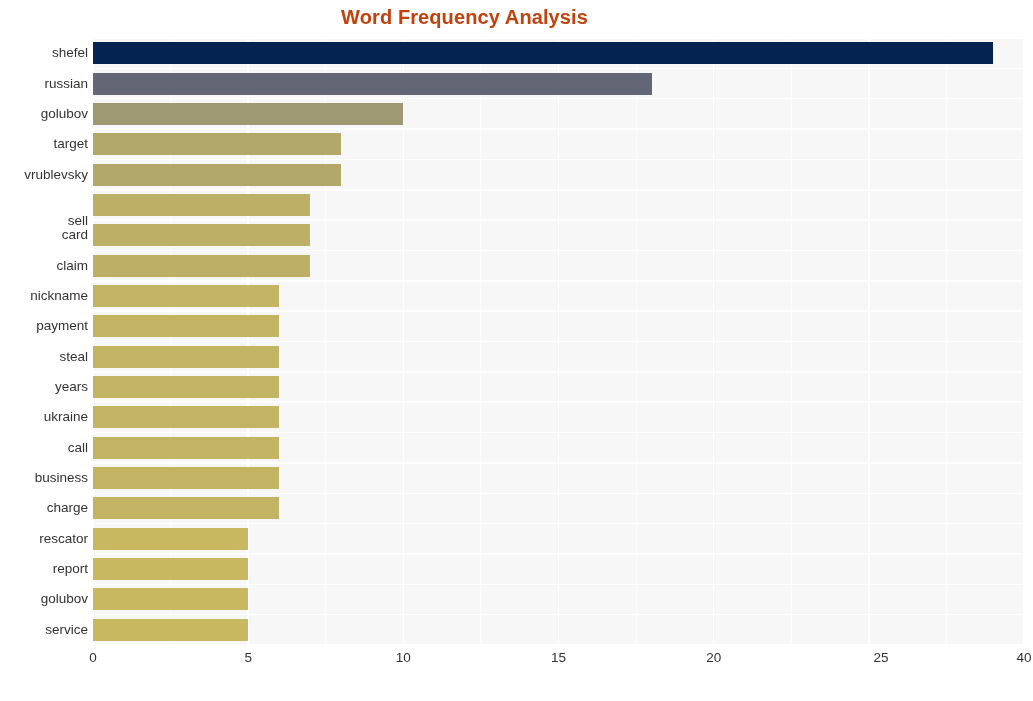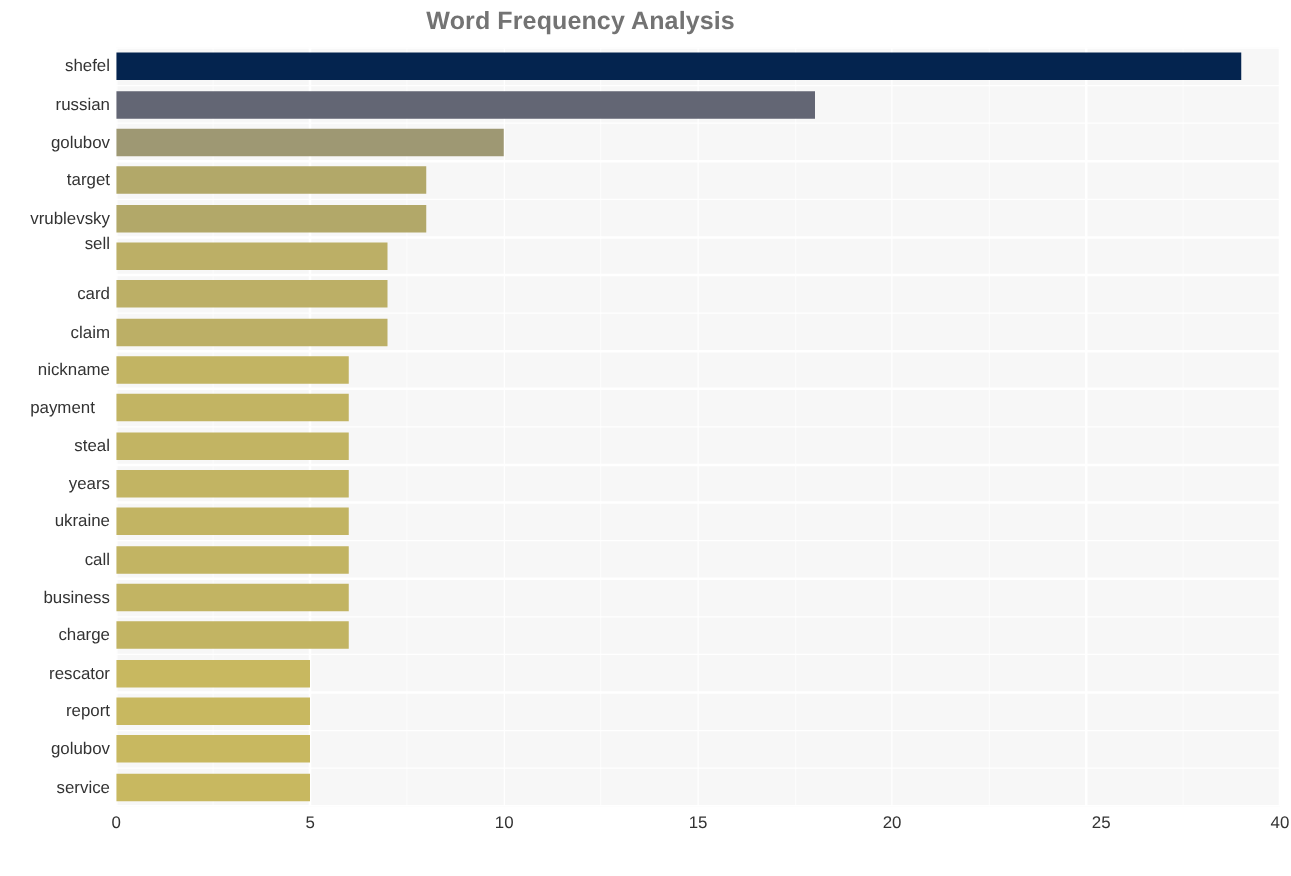--- a/index.html
+++ b/index.html
@@ -20,21 +20,21 @@
     background: #ffffff;
   }
   #chart-title {
     position: absolute;
     left: 0;
     top: 6px;
     width: 929px;
     text-align: center;
     font-size: 20px;
     font-weight: bold;
-    color: #737373;
+    color: #c2410c;
     letter-spacing: 0.1px;
   }
   
   #plot-area {
     position: absolute;
     left: 93px;
     top: 38px;
     width: 931px;
     height: 607px;
     background: #f7f7f7;
@@ -175,25 +175,25 @@
         <div class="bar" title="service: 5" style="width: 155.167px; top: 580.825px; background: rgb(200, 184, 96);"></div>
       </div>
   </div>
 
   <div id="y-axis-labels">
       <div class="ytick-label" style="top: 8.175px;">shefel</div>
       <div class="ytick-label" style="top: 38.525px; margin-left: 32px;">russian</div>
       <div class="ytick-label" style="top: 68.875px;">golubov</div>
       <div class="ytick-label" style="top: 99.225px;">target</div>
       <div class="ytick-label" style="top: 129.575px;">vrublevsky</div>
-      <div class="ytick-label" style="top: 150px;">sell</div>
+      <div class="ytick-label" style="top: 176px;">sell</div>
       <div class="ytick-label" style="top: 190.275px;">card</div>
       <div class="ytick-label" style="top: 220.625px;">claim</div>
       <div class="ytick-label" style="top: 250.975px;">nickname</div>
-      <div class="ytick-label" style="top: 281.325px; text-align: center;">payment</div>
+      <div class="ytick-label" style="top: 281.325px;">payment</div>
       <div class="ytick-label" style="top: 311.675px;">steal</div>
       <div class="ytick-label" style="top: 342.025px;">years</div>
       <div class="ytick-label" style="top: 372.375px;">ukraine</div>
       <div class="ytick-label" style="top: 402.725px;">call</div>
       <div class="ytick-label" style="top: 433.075px;">business</div>
       <div class="ytick-label" style="top: 463.425px;">charge</div>
       <div class="ytick-label" style="top: 493.775px;">rescator</div>
       <div class="ytick-label" style="top: 524.125px;">report</div>
       <div class="ytick-label" style="top: 554.475px;">golubov</div>
       <div class="ytick-label" style="top: 584.825px;">service</div>

